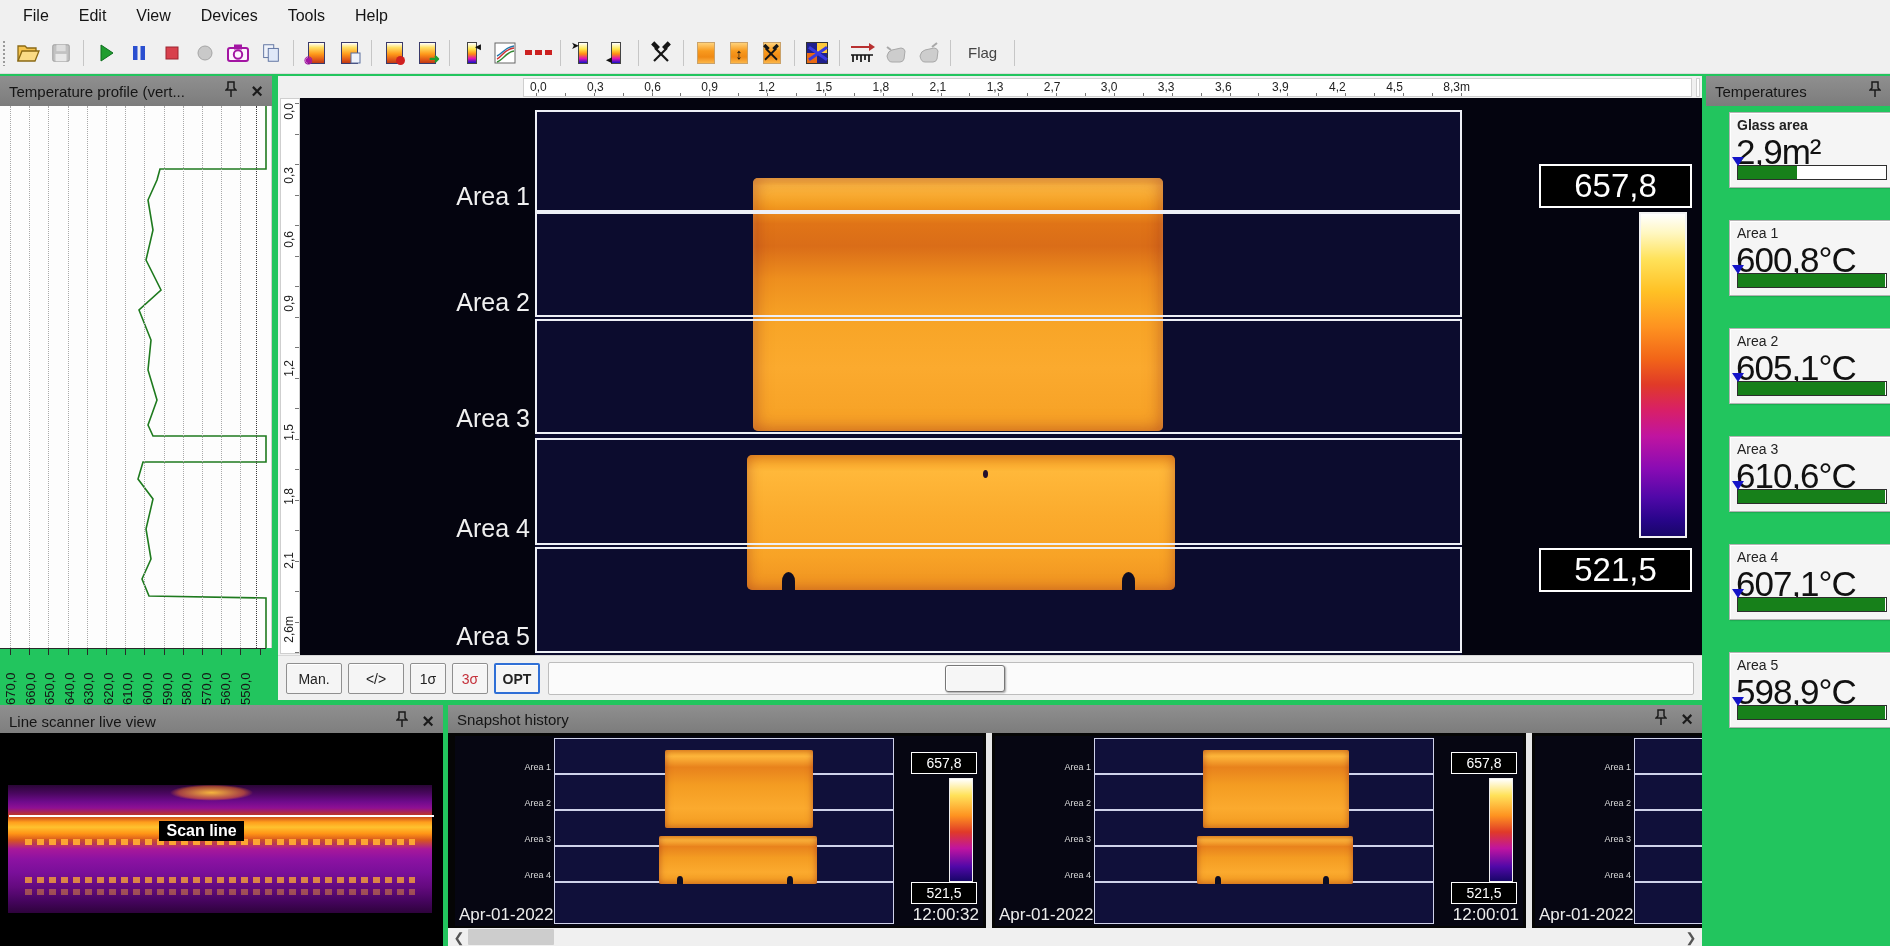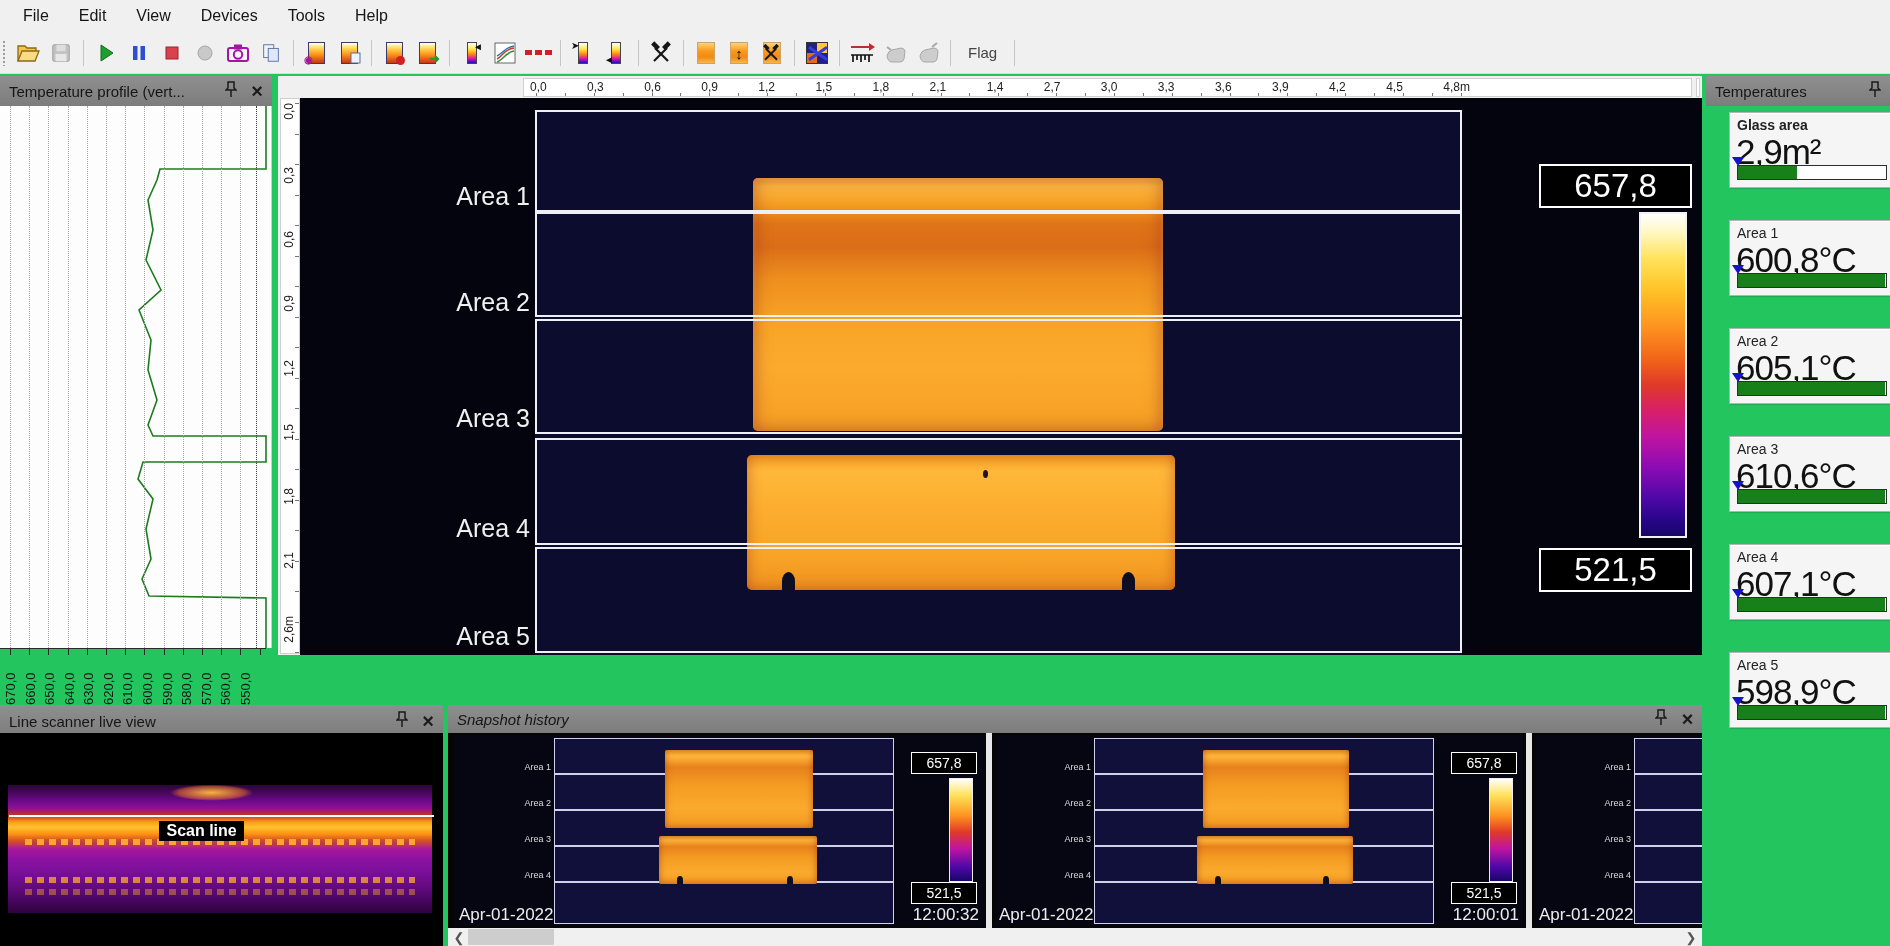--- a/index.html
+++ b/index.html
@@ -336,29 +336,29 @@
     <div id="hruler">
       <div id="hruler-labels">
           <span>0,0</span>
           <span>0,3</span>
           <span>0,6</span>
           <span>0,9</span>
           <span>1,2</span>
           <span>1,5</span>
           <span>1,8</span>
           <span>2,1</span>
-          <span>1,4</span>
+          <span>1,3</span>
           <span>2,7</span>
           <span>3,0</span>
           <span>3,3</span>
           <span>3,6</span>
           <span>3,9</span>
           <span>4,2</span>
           <span>4,5</span>
-          <span>4,8m</span>
+          <span>8,3m</span>
         </div>
     </div>
     <div class="abs" style="left:1418px;top:2px;width:4px;height:19px;background:#fff;border:1px solid #cfcfcf;"></div>
     <div id="vruler">
       <div id="vruler-labels">
           <span>0,0</span>
           <span>0,3</span>
           <span>0,6</span>
           <span>0,9</span>
           <span>1,2</span>
@@ -390,20 +390,30 @@
       <div class="area-label" style="left:120px;top:306px;">Area 3</div>
       <div class="area-label" style="left:120px;top:416px;">Area 4</div>
       <div class="area-label" style="left:120px;top:524px;">Area 5</div>
 
       <div class="scalebox" style="top:66px;">657,8</div>
       <div id="colorbar"></div>
       <div class="scalebox" style="top:450px;">521,5</div>
     </div>
   </div>
 
+  <div id="controlbar">
+    <div class="ctl-btn" style="left:8px;width:56px;">Man.</div>
+    <div class="ctl-btn" style="left:70px;width:56px;">&lt;/&gt;</div>
+    <div class="ctl-btn" style="left:132px;width:36px;">1σ</div>
+    <div class="ctl-btn ctl-red" style="left:174px;width:36px;">3σ</div>
+    <div class="ctl-btn ctl-active" style="left:216px;width:46px;">OPT</div>
+    <div id="ctl-track">
+      <div id="ctl-thumb"></div>
+    </div>
+  </div>
 
   <div id="liveview">
     <div class="ptitle" style="width:443px;height:32px;">
       <span class="t">Line scanner live view</span>
       <span class="pbtns">
         <span><svg width="12" height="17" viewBox="0 0 12 17">
               <path d="M3 1 h6 v6 l2 2 H1 l2-2 z" fill="none" stroke="#1b1b1b" stroke-width="1.5"></path>
               <line x1="6" y1="9" x2="6" y2="16" stroke="#1b1b1b" stroke-width="1.5"></line>
             </svg></span>
         <span class="closex">×</span>
@@ -414,21 +424,21 @@
         <div class="lv-dashrow" style="top:54px;"></div>
         <div class="lv-dashrow" style="top:92px;opacity:.8;"></div>
         <div class="lv-dashrow" style="top:104px;opacity:.45;"></div>
       </div>
       <div id="lv-scanline"></div>
       <div id="lv-label">Scan line</div>
     </div>
   </div>
 
   <div id="snapshots">
-    <div class="ptitle" style="width:1254px;height:28px;font-style:italic;">
+    <div class="ptitle" style="width:1254px;height:28px;">
       <span class="t">Snapshot history</span>
       <span class="pbtns">
         <span><svg width="12" height="17" viewBox="0 0 12 17">
               <path d="M3 1 h6 v6 l2 2 H1 l2-2 z" fill="none" stroke="#1b1b1b" stroke-width="1.5"></path>
               <line x1="6" y1="9" x2="6" y2="16" stroke="#1b1b1b" stroke-width="1.5"></line>
             </svg></span>
         <span class="closex">×</span>
       </span>
     </div>
     <div id="snap-content">

